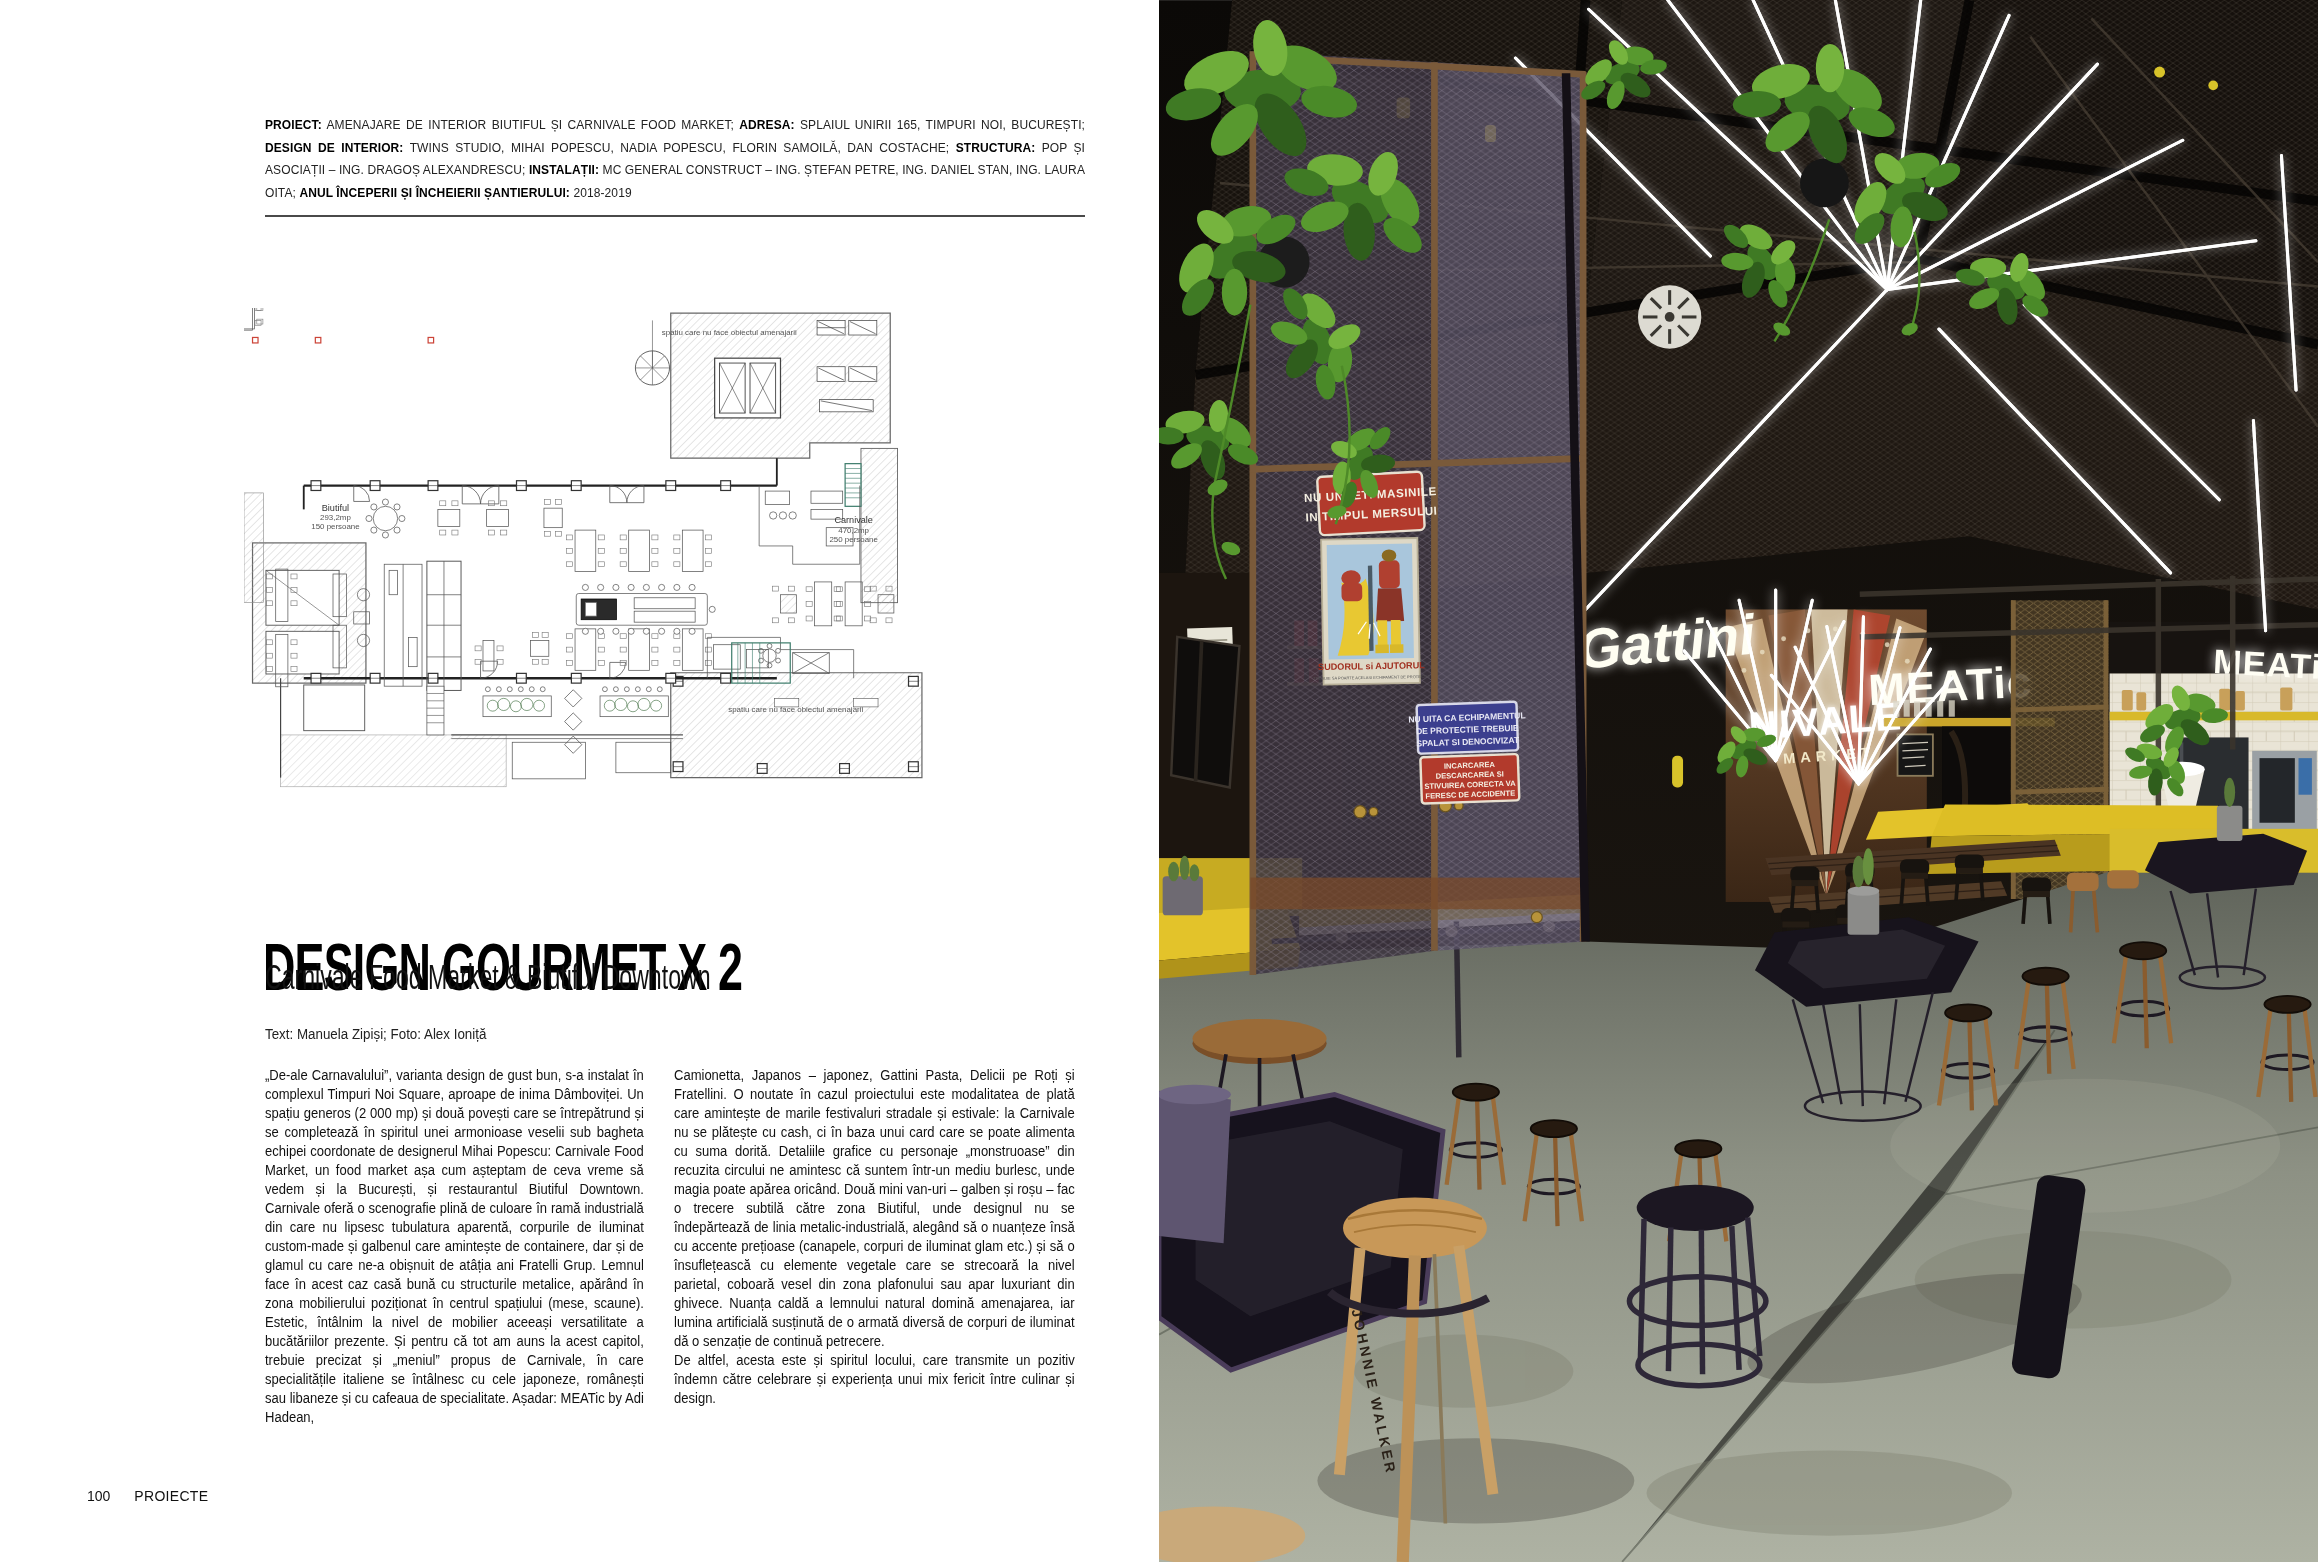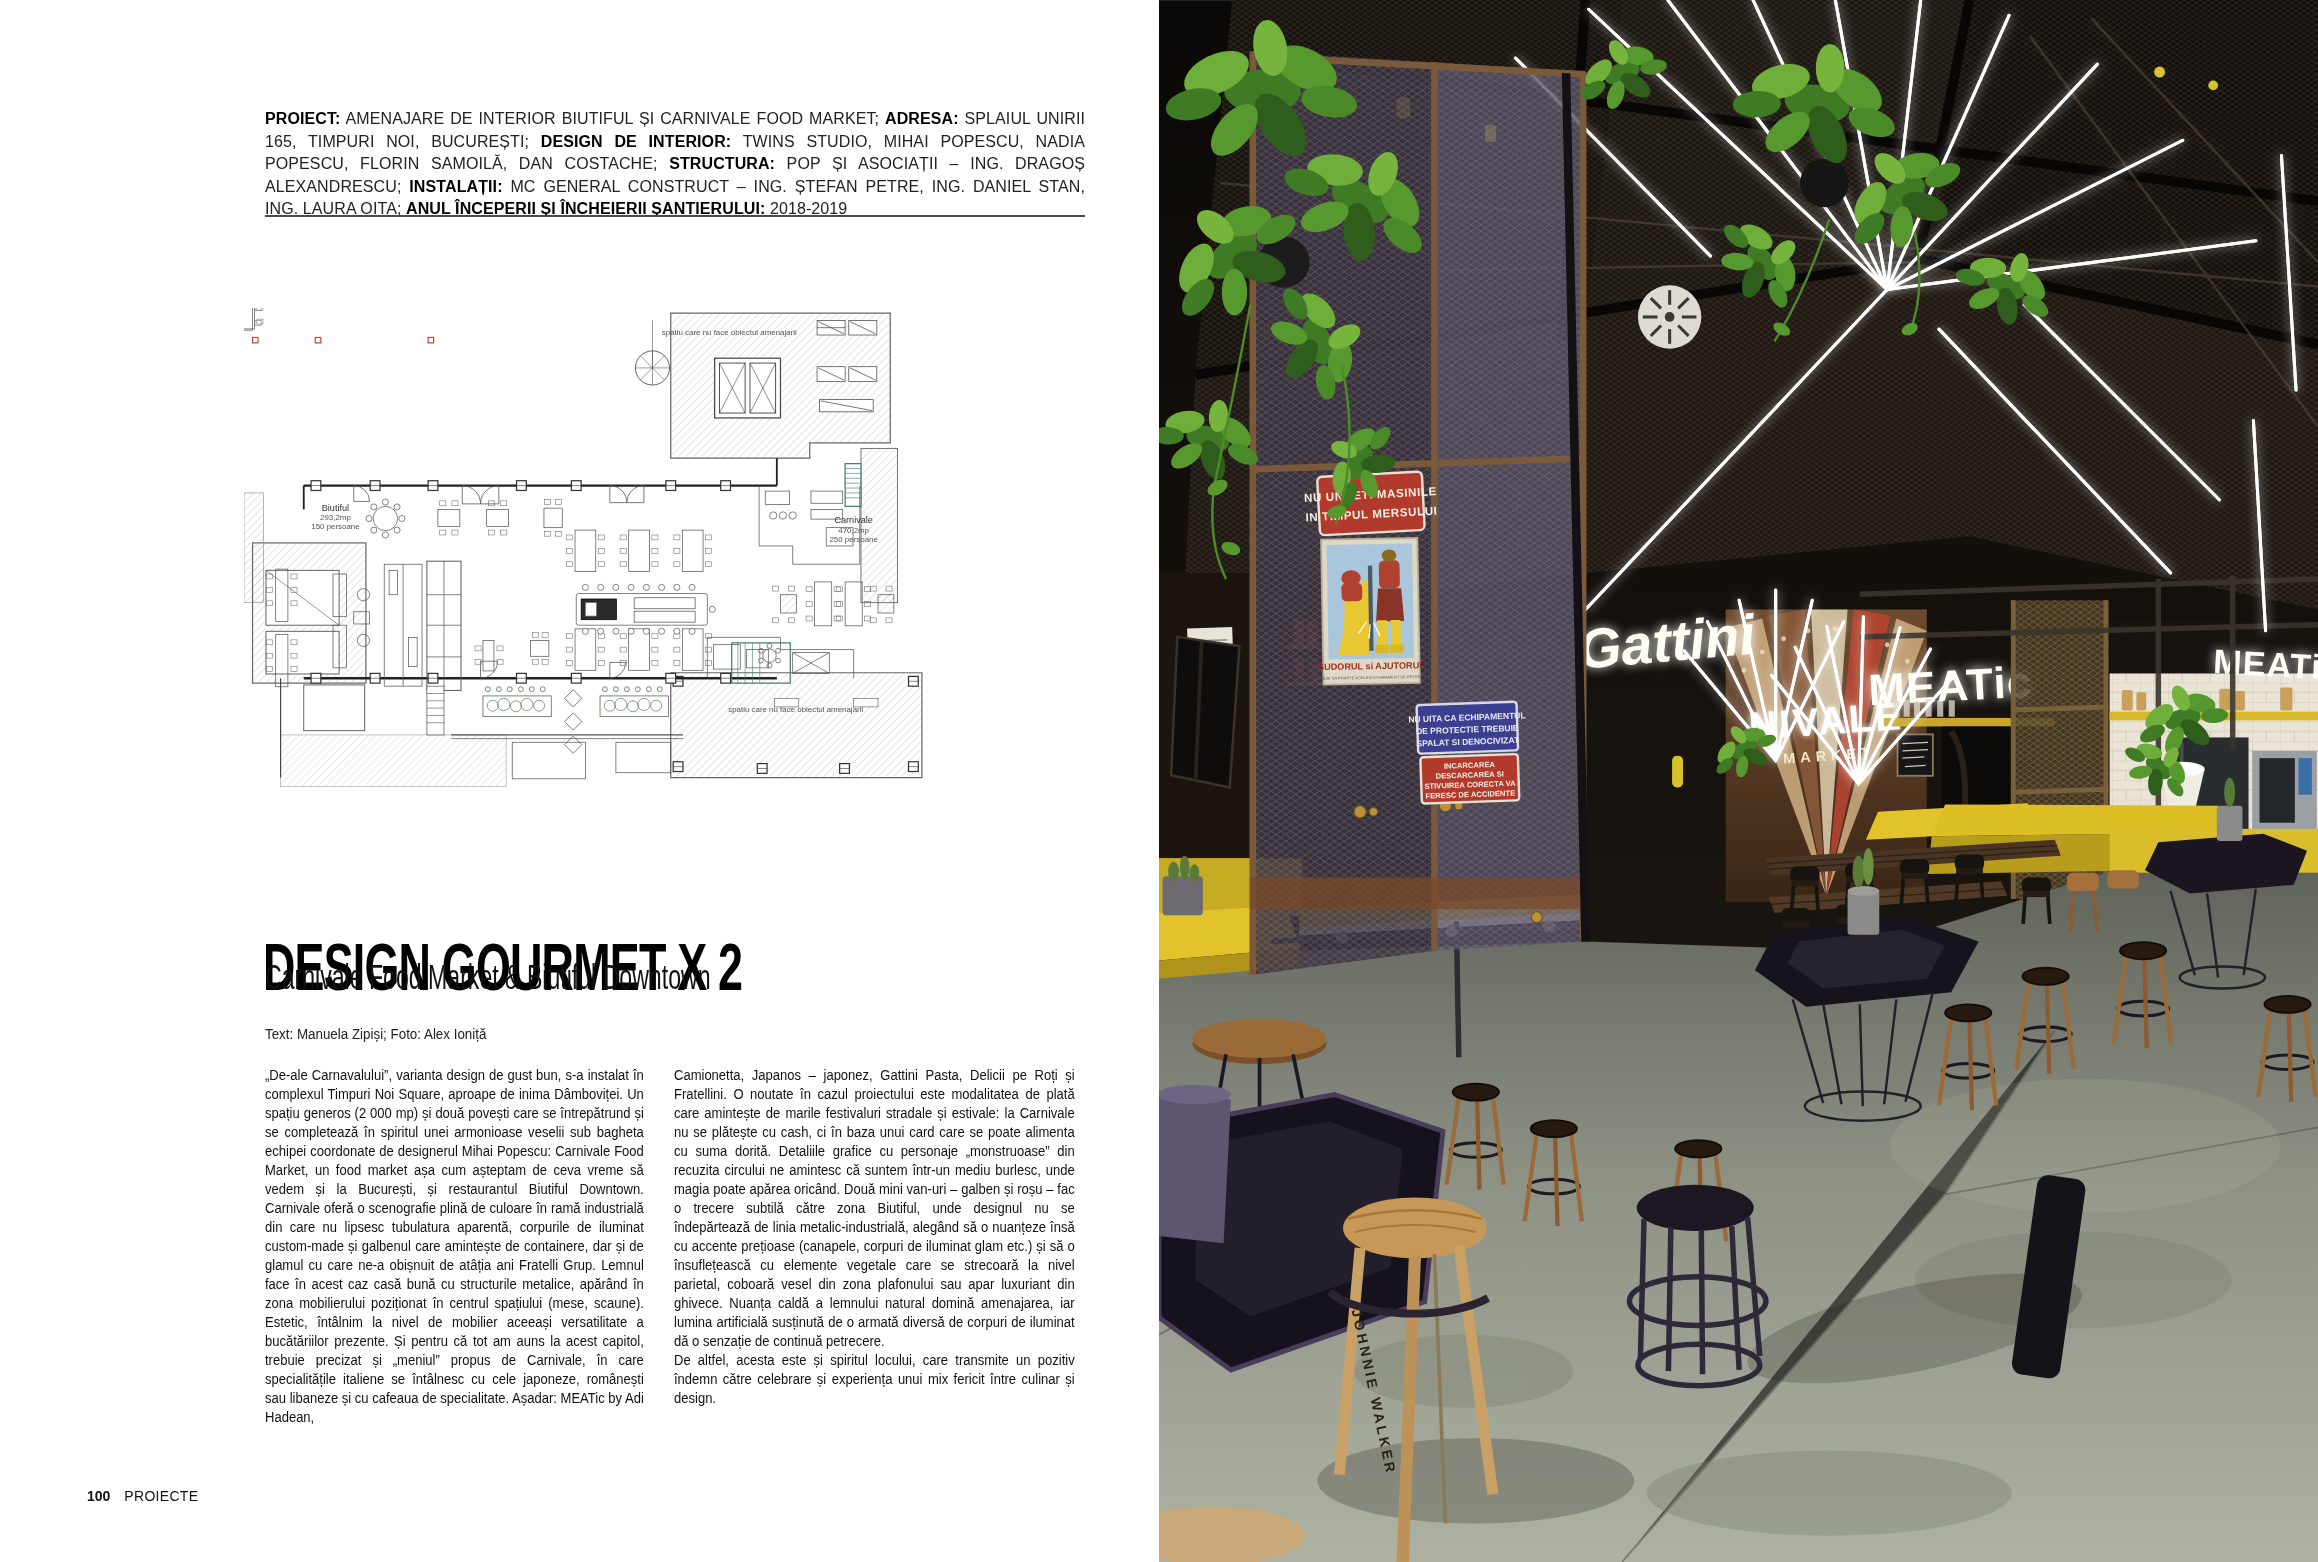--- a/index.html
+++ b/index.html
@@ -1,35 +1,35 @@
 <!DOCTYPE html>
 <html style="font-size:9.8px"><head>
 <meta charset="utf-8">
 <style>
   html,body{margin:0;padding:0;background:#ffffff;}
   .spread{position:relative;width:2319px;height:1562px;background:#ffffff;overflow:hidden;
           font-family:"Liberation Sans",sans-serif;color:#1a1a1a;}
   
-  .credits{position:absolute;left:265px;top:108px;width:820px;font-size:16px;line-height:22.6px;
+  .credits{position:absolute;left:265px;top:114px;width:820px;font-size:12px;line-height:22.6px;
            text-align:justify;color:#222;letter-spacing:0.1px;}
   .credits b{font-weight:700;color:#000;}
   .credits-rule{position:absolute;left:265px;top:215px;width:820px;height:1.8px;background:#4a4a4a;}
   .planbox{position:absolute;left:244px;top:308px;width:695px;height:482px;}
   .title{position:absolute;left:263px;top:885px;font-size:66px;font-weight:700;letter-spacing:-1.2px;
          white-space:nowrap;transform:scaleX(.68);transform-origin:left top;color:#000;}
   .subtitle{position:absolute;left:265px;top:957px;font-size:35px;font-weight:400;letter-spacing:0;
             white-space:nowrap;transform:scaleX(.66);transform-origin:left top;color:#111;}
   .byline{position:absolute;left:265px;top:1025px;font-size:15.2px;color:#222;
           white-space:nowrap;transform:scaleX(.88);transform-origin:left top;}
   .bodycol{position:absolute;top:1065px;font-size:15.5px;line-height:19px;text-align:justify;
            color:#111;transform:scaleX(.84);transform-origin:left top;white-space:pre-line;}
   .col1{left:265px;width:451px;}
   .col2{left:674px;width:477px;}
   .footer{position:absolute;left:87px;top:1488px;font-size:14px;color:#111;}
-  .footer .pagenum{font-weight:700;margin-right:14px;}
+  .footer .pagenum{font-weight:400;margin-right:24px;}
   .footer .section{font-weight:400;letter-spacing:0.3px;}
   
   .photo{position:absolute;left:1159px;top:0;width:1159px;height:1562px;}
   svg text{font-family:"Liberation Sans",sans-serif;}
   .plan-label{font-size:13px;fill:#555;}
   .plan-label-big{font-size:15px;fill:#333;}
 </style>
 </head>
 <body>
 

